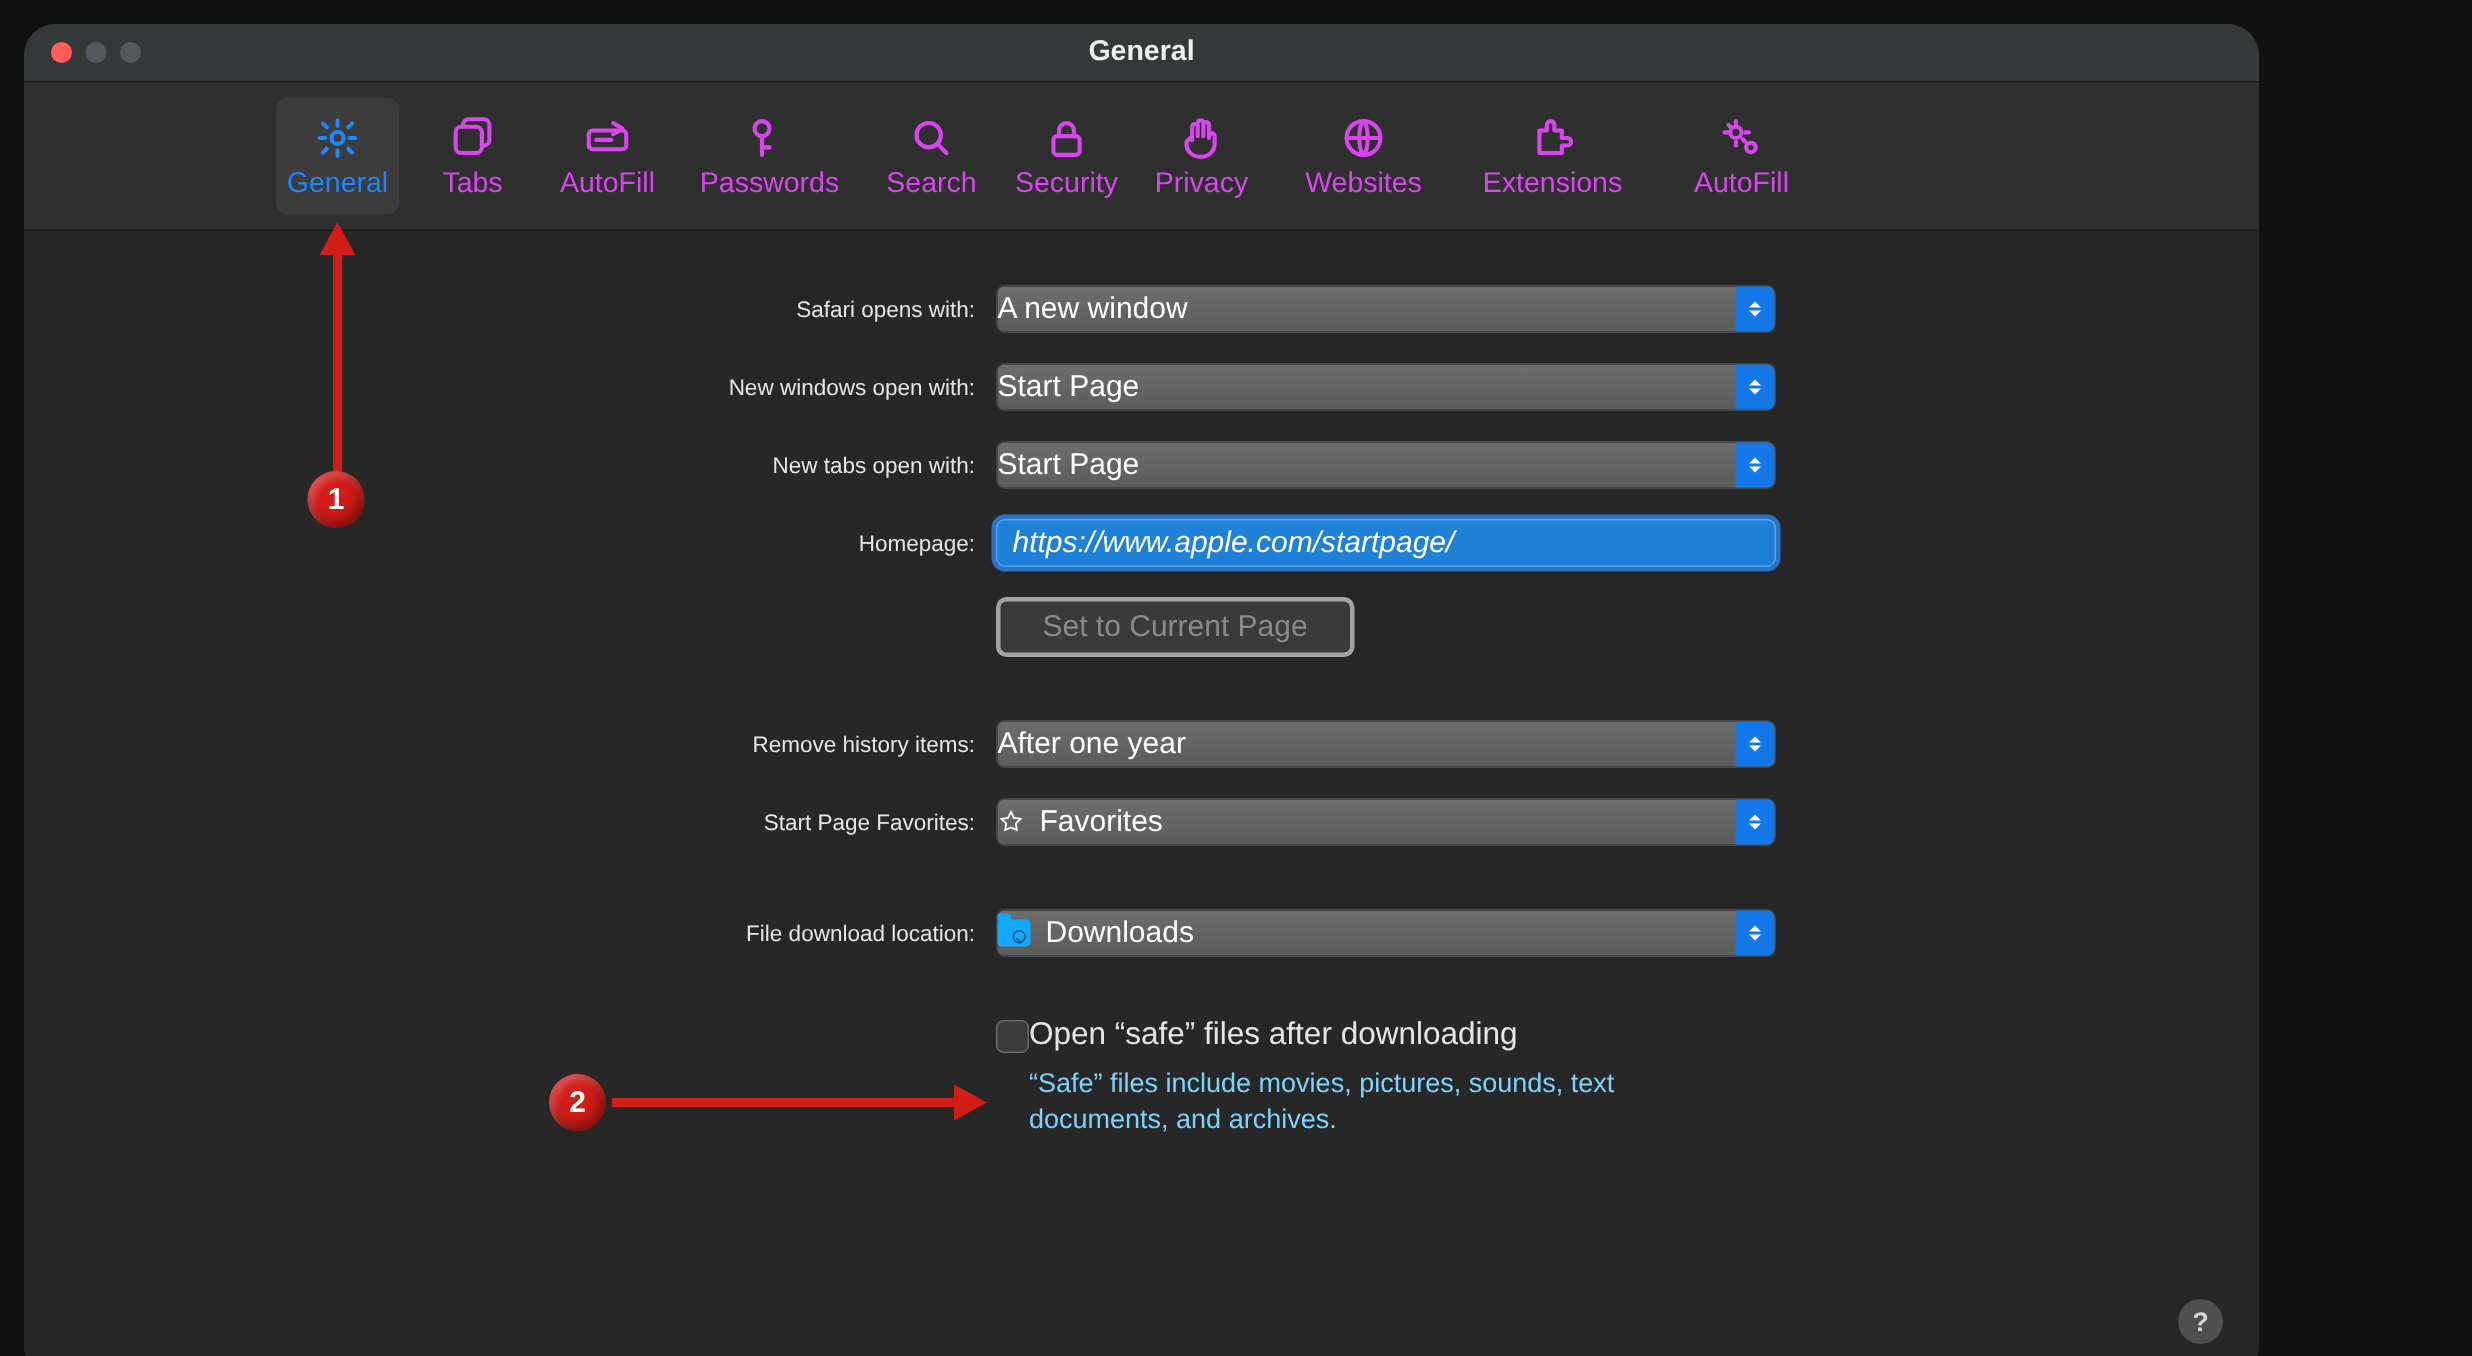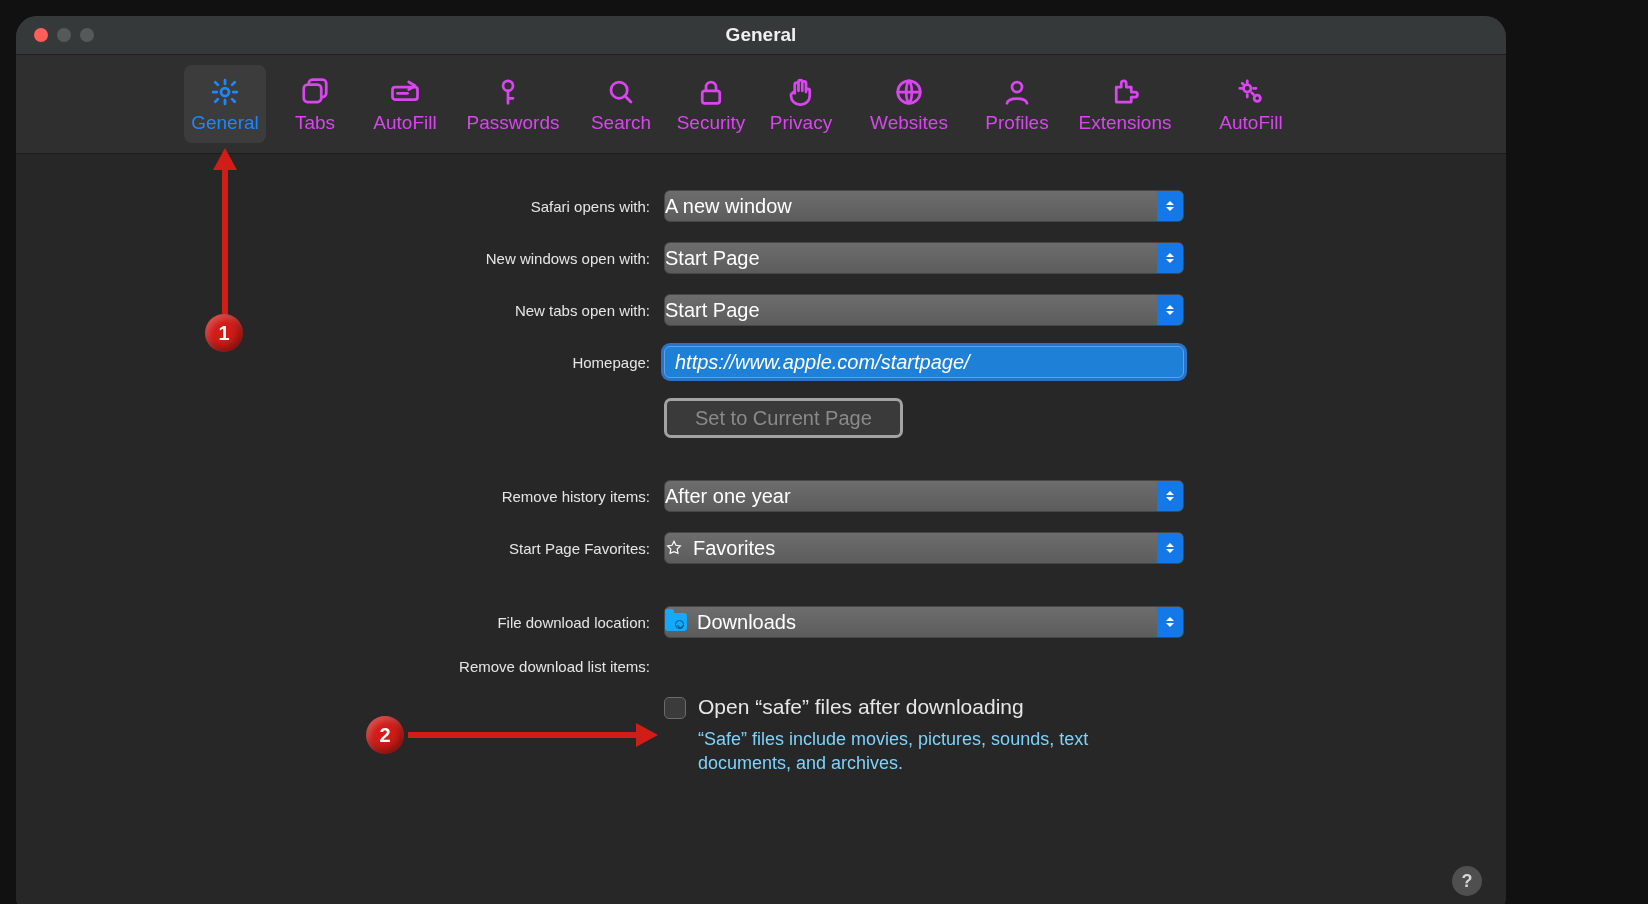--- a/index.html
+++ b/index.html
@@ -44,21 +44,21 @@
   .macselect .foldico{margin-right:10px;width:22px;height:18px;background:#14a9ff;border-radius:3px;position:relative;}
   .macselect .foldico:before{content:"";position:absolute;top:-4px;left:0;width:9px;height:5px;background:#14a9ff;border-radius:2px 2px 0 0;}
   .macselect .foldico span{position:absolute;right:3px;bottom:2px;width:9px;height:9px;border:1.5px solid #085985;border-radius:50%;box-sizing:border-box;}
   .macselect .foldico span:after{content:"";position:absolute;left:2px;top:2px;width:4px;height:4px;border-left:1.5px solid #085985;border-bottom:1.5px solid #085985;transform:rotate(-45deg);}
 
   .macinput{width:520px;height:32px;background:#3b3b3b;border:1px solid #565656;border-radius:6px;color:#fff;font-size:20px;padding:0 10px;box-sizing:border-box;outline:none;font-style:italic;}
   .macinput.focused{box-shadow:0 0 0 3px #2c73c7;border-color:#5aa3ee;background:#1e80d6;color:#fff;}
   .macinput.focused::selection{background:#1e80d6;}
   .btn-dis{display:inline-flex;align-items:center;justify-content:center;height:34px;padding:0 28px;background:#3a3a3a;border:3px solid #a3a3a3;border-radius:7px;color:#8a8a8a;font-size:20px;}
 
-  .chkwrap{display:flex;align-items:flex-start;gap:12px;}
+  .chkwrap{display:flex;align-items:flex-start;gap:0;}
   .checkbox{width:20px;height:20px;background:#3b3b3b;border:1px solid #6b6b6b;border-radius:5px;margin-top:2px;cursor:pointer;flex:none;}
   .chklabel{font-size:21px;color:#e6e6e6;}
   .subtext{font-size:18px;color:#7dd3fc;max-width:460px;line-height:1.35;margin-top:8px;}
 
   .help{position:absolute;right:24px;bottom:22px;width:30px;height:30px;border-radius:50%;background:#4f4f4f;color:#d6d6d6;display:flex;align-items:center;justify-content:center;font-weight:700;font-size:18px;cursor:pointer;}
 
   
   .ann{position:absolute;pointer-events:none;}
   .badge{width:38px;height:38px;border-radius:50%;background:var(--redann);box-shadow:inset -3px -4px 8px rgba(0,0,0,.4),inset 3px 4px 6px rgba(255,255,255,.25);display:flex;align-items:center;justify-content:center;color:#fff;font-weight:700;font-size:20px;}
   .arrowline{position:absolute;background:var(--redann);}
@@ -145,29 +145,20 @@
     </div>
     <div class="tbtn">
       <div class="ico">
         <svg viewBox="0 0 24 24">
             <circle cx="12" cy="12" r="9"></circle>
             <path d="M3 12h18M12 3c3 3 3 15 0 18M12 3c-3 3-3 15 0 18"></path>
           </svg>
       </div>
       <span class="lbl">Websites</span>
     </div>
-    <div class="tbtn narrow">
-      <div class="ico">
-        <svg viewBox="0 0 24 24">
-            <circle cx="12" cy="8" r="4"></circle>
-            <path d="M4 21c1-5 15-5 16 0"></path>
-          </svg>
-      </div>
-      <span class="lbl">Profiles</span>
-    </div>
     <div class="tbtn">
       <div class="ico">
         <svg viewBox="0 0 24 24">
             <path d="M5 8h4V5a2 2 0 1 1 4 0v3h4v4h3a2 2 0 1 1 0 4h-3v4H5V8z"></path>
           </svg>
       </div>
       <span class="lbl">Extensions</span>
     </div>
     <div class="tbtn">
       <div class="ico">
@@ -299,21 +290,20 @@
                   <path d="M1 5l4-4 4 4"></path>
                 </svg>
                 <svg viewBox="0 0 10 6">
                   <path d="M1 1l4 4 4-4"></path>
                 </svg>
               </span>
           </div>
         </div>
       </div>
       <div class="row">
-        <div class="rlabel">Remove download list items:</div>
       </div>
 
       <div class="row" style="align-items:flex-start">
         <div class="rlabel"></div>
         <div class="rfield">
           <div class="chkwrap">
             <div class="checkbox"></div>
             <div>
               <div class="chklabel">Open “safe” files after downloading</div>
               <div class="subtext">“Safe” files include movies, pictures, sounds, text documents, and archives.</div>

